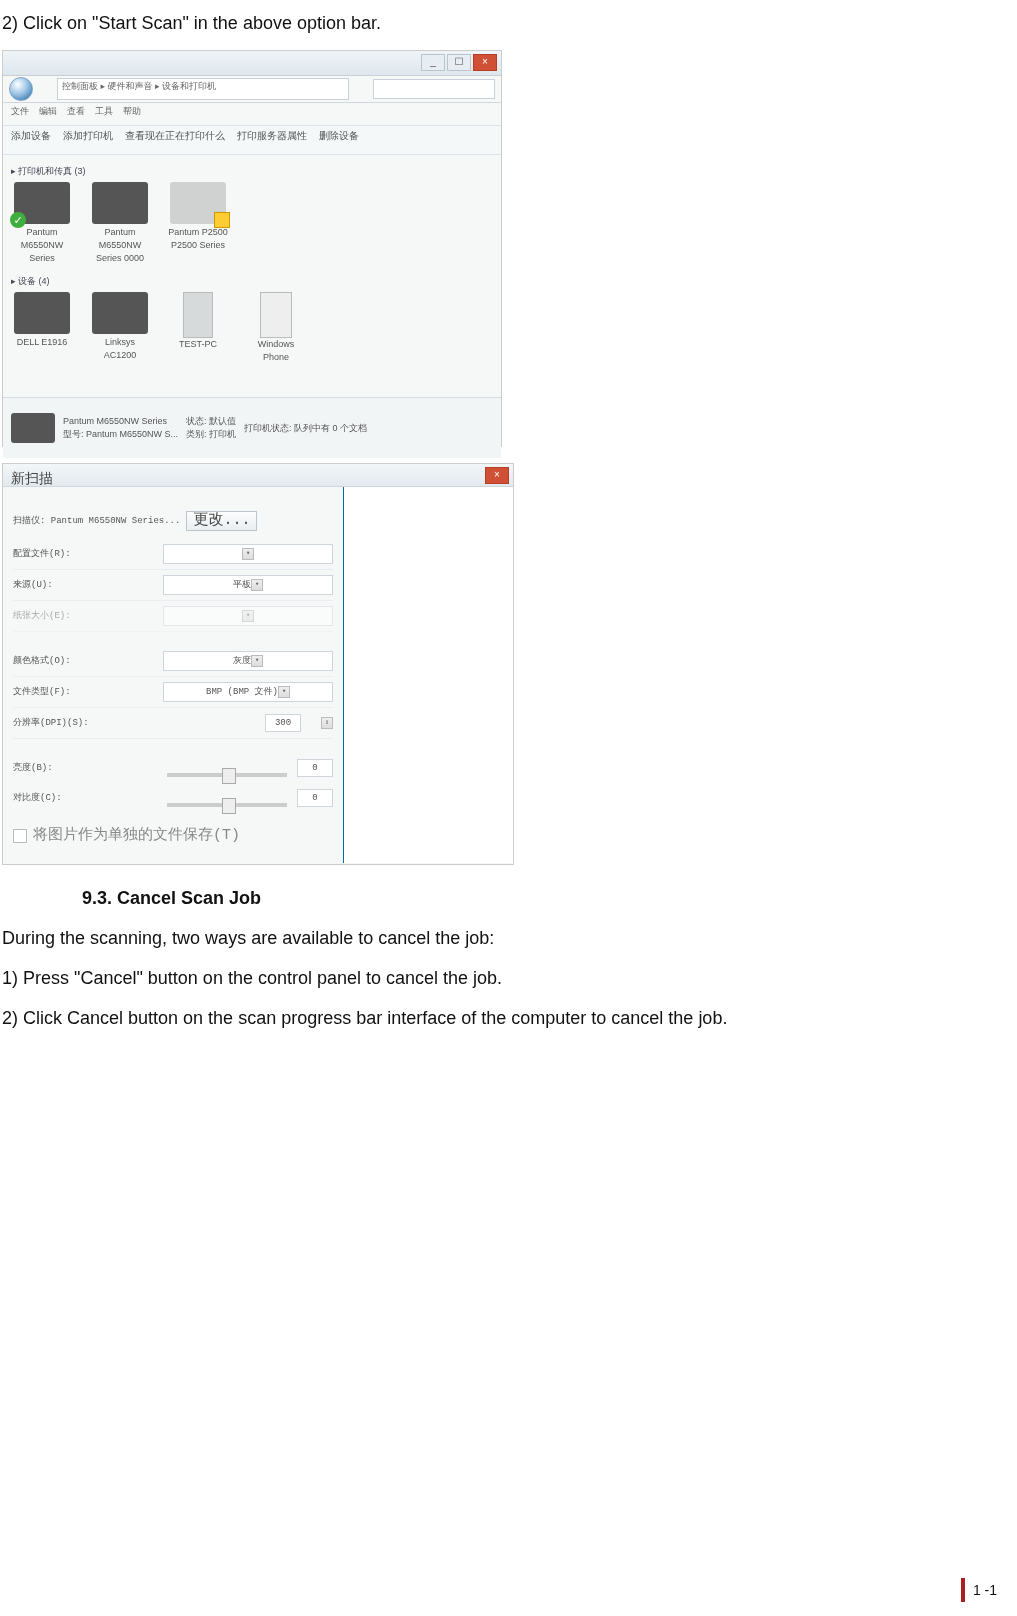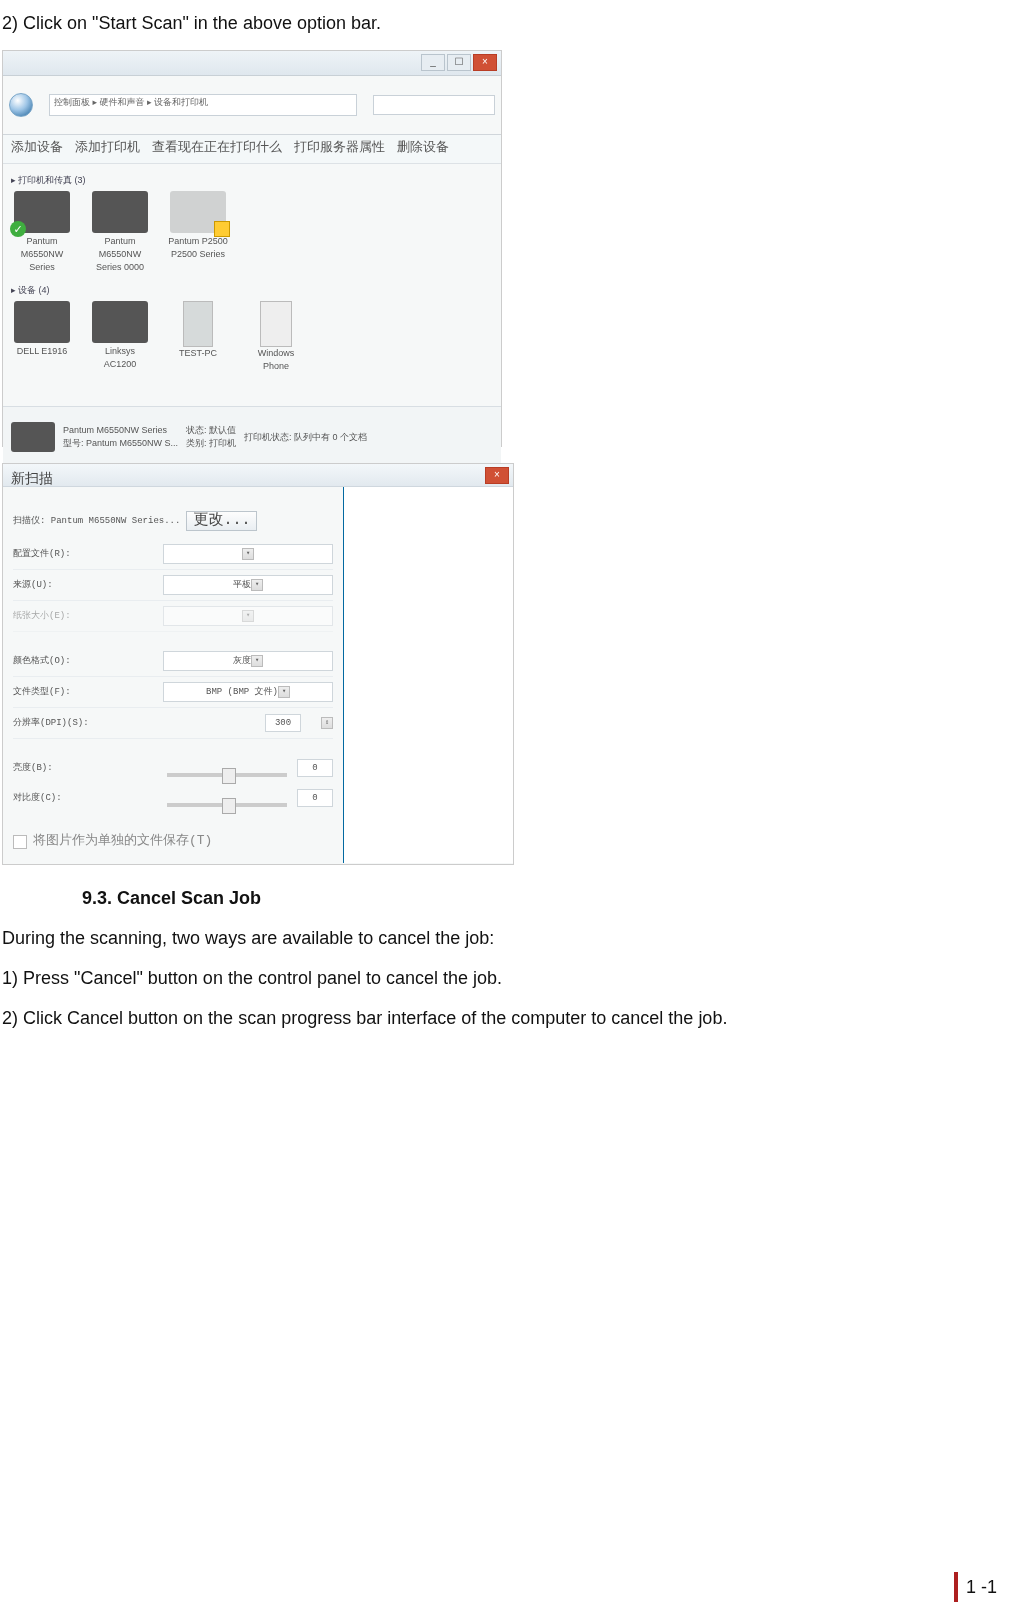--- a/index.html
+++ b/index.html
@@ -1,34 +1,34 @@
 <!DOCTYPE html>
 <html><head>
 <meta charset="utf-8">
 <style>
   html,body{margin:0;padding:0;background:#fff;color:#111;font-family:Arial,Helvetica,sans-serif;font-size:18px;line-height:1.45;}
   .page{width:1017px;min-height:1616px;position:relative;padding:10px 30px 40px 2px;box-sizing:border-box;}
   .para{margin:0 0 14px 0;color:#111;}
   .indent{padding-left:24px;}
   .heading{font-weight:bold;margin:20px 0 14px 80px;}
-  .page-num{position:absolute;right:12px;bottom:14px;border-left:4px solid #ad1f1f;padding:2px 8px;font-size:18px;}
+  .page-num{position:absolute;right:12px;bottom:14px;border-left:4px solid #ad1f1f;padding:2px 8px;font-size:14px;}
   
   .win{border:1px solid #ccc;background:#f6f8f8;position:relative;margin:10px 0 16px 0;}
   .win1{width:498px;height:395px;}
   .win2{width:510px;height:400px;}
   .titlebar{height:24px;background:linear-gradient(#eef3f7,#dfe7ee);border-bottom:1px solid #c8d0d6;position:relative;}
   .winbtns{position:absolute;right:4px;top:3px;display:flex;gap:2px;}
   .wb{width:22px;height:15px;background:#e7edf2;border:1px solid #b9c4cd;font-size:10px;text-align:center;line-height:14px;color:#555;}
   .wbx{background:#d05035;color:#fff;border-color:#b83d25;}
-  .addrbar{height:26px;border-bottom:1px solid #d0d6db;display:flex;align-items:center;padding:16px 6px;gap:16px;}
+  .addrbar{height:26px;border-bottom:1px solid #d0d6db;display:flex;align-items:center;padding:0 6px;gap:24px;}
   .navball{width:22px;height:22px;border-radius:50%;background:radial-gradient(circle at 35% 30%,#fff,#9fc6e7 45%,#4c86b5 80%);border:1px solid #7ba7c9;}
   .pathbox{flex:1;height:18px;border:1px solid #c9d1d8;background:#fff;padding:1px 4px;font-size:9px;color:#666;}
   .searchbox{width:120px;height:18px;border:1px solid #c9d1d8;background:#fff;}
   .menubar{height:18px;border-bottom:1px solid #dde2e6;font-size:9px;color:#666;padding:2px 8px;display:flex;gap:10px;}
-  .toolbar{height:22px;border-bottom:1px solid #dde2e6;background:#f4f8f9;font-size:13px;color:#555;padding:3px 8px;display:flex;gap:12px;}
+  .toolbar{height:22px;border-bottom:1px solid #dde2e6;background:#f4f8f9;font-size:10px;color:#555;padding:3px 8px;display:flex;gap:12px;}
   .content{padding:6px 8px;font-size:9px;color:#555;height:230px;overflow:hidden;}
   .section-hdr{color:#445;margin:4px 0;}
   .row{display:flex;gap:16px;margin-bottom:10px;}
   .dev{width:62px;text-align:center;}
   .dev .ic{width:56px;height:42px;background:#555;margin:0 auto 2px;border-radius:3px;position:relative;}
   .printer{background:linear-gradient(#555,#333);}
   .check{position:absolute;left:-4px;bottom:-4px;width:16px;height:16px;border-radius:50%;background:#3fae3f;color:#fff;font-size:11px;line-height:16px;text-align:center;}
   .warn{position:absolute;right:-4px;bottom:-4px;width:14px;height:14px;background:#fc3;border:1px solid #c90;}
   .monitor{background:#333;}
   .router{background:linear-gradient(#1aa0c8,#0a7aa4);height:22px;margin-top:20px;border-radius:3px;}
@@ -41,21 +41,21 @@
   .w2body{display:flex;height:376px;}
   .leftcol{width:320px;border-right:1px solid #0369a1;padding:24px 10px;font-size:9px;color:#555;font-family:Liberation Mono, monospace;}
   .fldrow{display:flex;align-items:center;justify-content:space-between;height:30px;border-bottom:1px solid #e9edf0;}
   .lbl{color:#555;}
   .val{width:160px;height:18px;border:1px solid #cfd6db;background:#fff;display:flex;align-items:center;padding:0 4px;justify-content:center;}
   .dd{width:10px;height:10px;background:linear-gradient(#eee,#ddd);border:1px solid #bbb;font-size:7px;text-align:center;line-height:9px;color:#666;}
   .gap{height:14px;}
   .slider{width:120px;height:4px;background:#ccc;position:relative;top:7px;}
   .thumb{position:absolute;top:-5px;left:55px;width:12px;height:14px;background:#eee;border:1px solid #aaa;}
   .numbox{width:34px;height:16px;border:1px solid #cfd6db;background:#fff;font-size:9px;text-align:center;line-height:16px;}
-  .chk{display:flex;align-items:center;gap:6px;margin-top:19px;font-size:13px;color:#888;}
+  .chk{display:flex;align-items:center;gap:6px;margin-top:12px;font-size:15px;color:#888;}
   .chkbox{width:12px;height:12px;border:1px solid #bbb;background:#fff;}
   .btn{display:inline-block;height:18px;padding:0 6px;border:1px solid #bcc5cc;background:linear-gradient(#fdfdfd,#e9eef2);font-size:15px;color:#444;line-height:18px;}
   .toprow{display:flex;align-items:center;gap:6px;margin-bottom:8px;}
   .rightcol{flex:1;background:#fff;}
 </style>
 </head>
 <body>
 
 <div class="page">
   <p class="para">2) Click on "Start Scan" in the above option bar.</p>
@@ -65,20 +65,27 @@
       <div class="winbtns">
         <div class="wb">_</div>
         <div class="wb">☐</div>
         <div class="wb wbx">×</div>
       </div>
     </div>
     <div class="addrbar">
       <div class="navball"></div>
       <div class="pathbox">控制面板 ▸ 硬件和声音 ▸ 设备和打印机</div>
       <div class="searchbox"></div>
+    </div>
+    <div class="menubar">
+      <span>文件</span>
+      <span>编辑</span>
+      <span>查看</span>
+      <span>工具</span>
+      <span>帮助</span>
     </div>
     <div class="toolbar">
       <span>添加设备</span>
       <span>添加打印机</span>
       <span>查看现在正在打印什么</span>
       <span>打印服务器属性</span>
       <span>删除设备</span>
     </div>
     <div class="content">
       <div class="section-hdr">▸ 打印机和传真 (3)</div>

